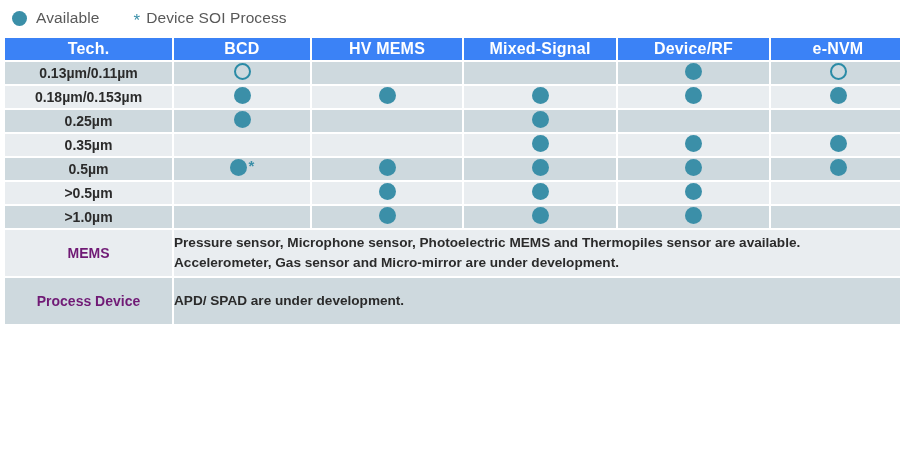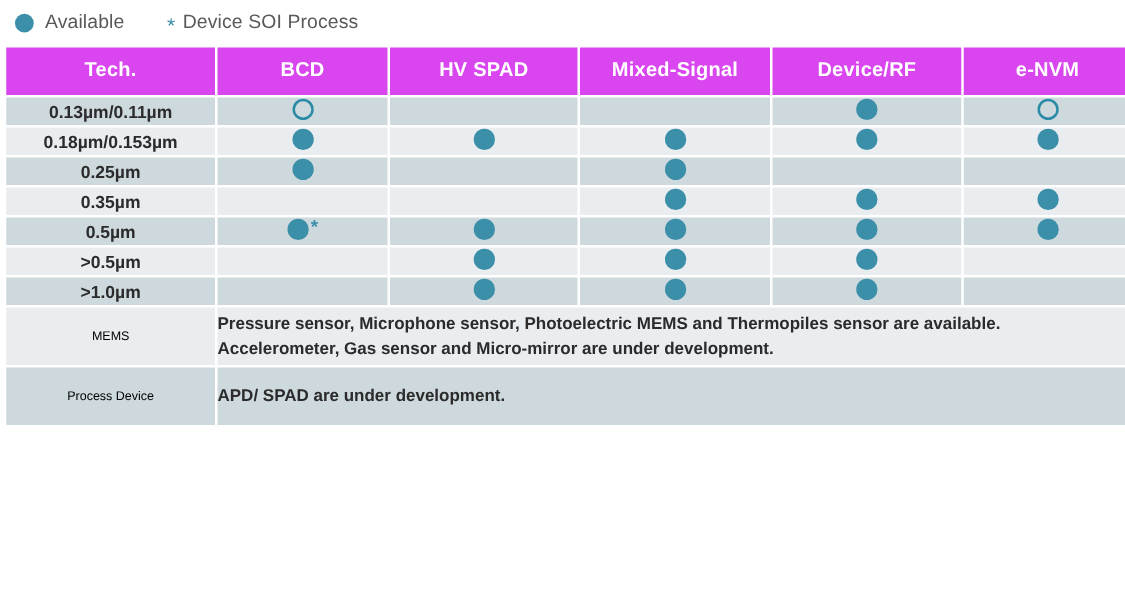--- a/index.html
+++ b/index.html
@@ -76,25 +76,25 @@
   }
   
   col.c-tech  { width: 167px; }
   col.c-std   { width: 136px; }
   col.c-hv    { width: 150px; }
   col.c-ms    { width: 152px; }
   col.c-lrf   { width: 151px; }
   col.c-nvm   { width: 134px; }
 
   thead th {
-    background: #d946ef;
+    background: #3b82f6;
     color: #ffffff;
     font-size: 16px;
     font-weight: bold;
-    height: 38px;
+    height: 22px;
     text-align: center;
     vertical-align: middle;
     letter-spacing: .2px;
   }
 
   tbody td {
     height: 22px;
     text-align: center;
     vertical-align: middle;
     font-size: 14px;
@@ -135,23 +135,23 @@
     text-align: left;
     padding: 0 0 0 10px;
     font-size: 13.6px;
     font-weight: bold;
     color: #2b2b2b;
     line-height: 1.45;
     vertical-align: middle;
   }
   td.note-body .line { display: block; white-space: nowrap; }
   td.note-label {
-    font-size: 10px;
-    font-weight: normal;
-    color: #000000;
+    font-size: 14px;
+    font-weight: bold;
+    color: #701a75;
   }
 </style>
 </head>
 <body>
 
 <div class="legend">
   <div class="legend-item">
     <span class="dot-filled"></span>
     <span class="lbl">Available</span>
   </div>
@@ -168,21 +168,21 @@
         <col class="c-std">
         <col class="c-hv">
       <col class="c-ms">
         <col class="c-lrf">
         <col class="c-nvm">
     </colgroup>
     <thead>
       <tr>
         <th>Tech.</th>
         <th>BCD</th>
-        <th>HV SPAD</th>
+        <th>HV MEMS</th>
         <th>Mixed-Signal</th>
         <th>Device/RF</th>
         <th>e-NVM</th>
       </tr>
     </thead>
     <tbody id="matrix-body">
         <tr class="dark">
           <td class="tech-label">0.13µm/0.11µm</td>
           <td><span class="cell-mark">
               <span class="dot-open"></span>

